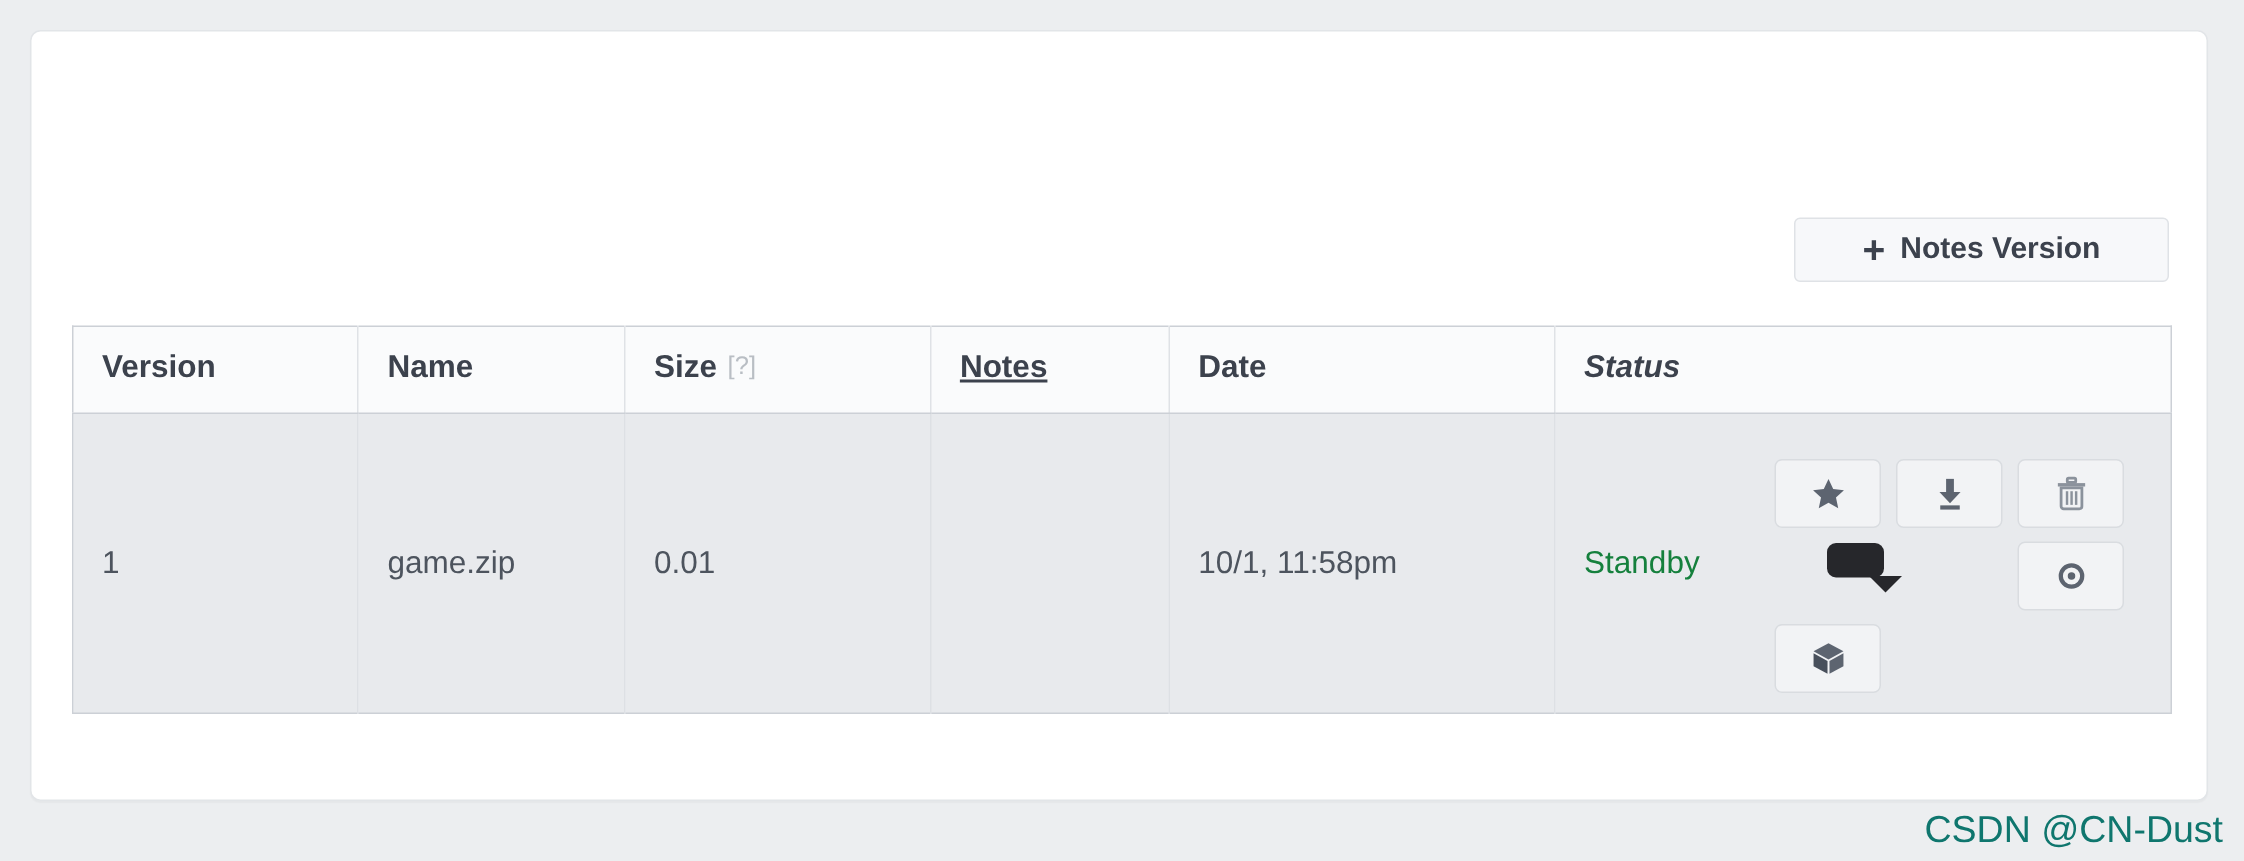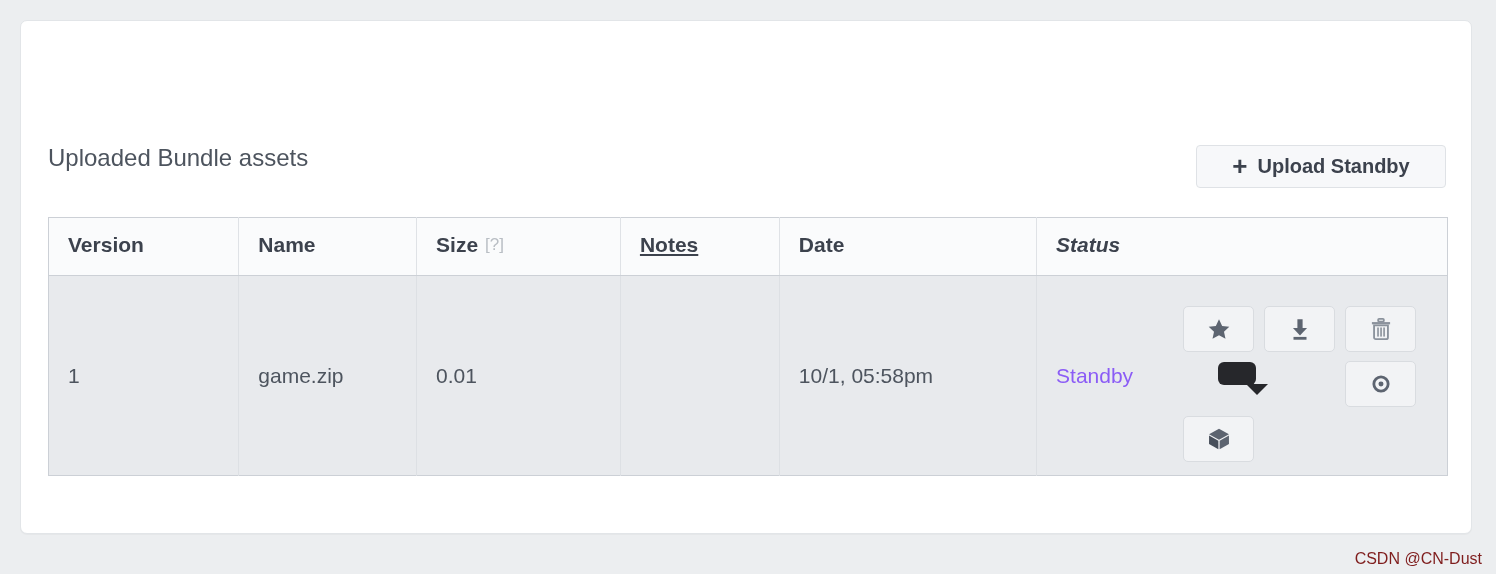--- a/index.html
+++ b/index.html
@@ -174,21 +174,21 @@
 
   
   .status-cell-inner {
     position: relative;
     display: flex;
     align-items: flex-start;
     height: 100%;
   }
   .status-label {
     font-size: 21px;
-    color: #8b5cf6;
+    color: #15803d;
     align-self: center;
     padding-right: 14px;
     white-space: nowrap;
   }
   .action-grid {
     position: absolute;
     left: 127px;
     top: 30px;
     display: grid;
     grid-template-columns: repeat(3, 71px);
@@ -234,38 +234,37 @@
     border-left: 11px solid transparent;
     border-right: 11px solid transparent;
     border-top: 11px solid #26272b;
   }
 
   
   .watermark {
     position: absolute;
     right: 14px;
     bottom: 6px;
-    font-size: 16px;
-    color: #7f1d1d;
+    font-size: 25px;
+    color: #0f766e;
     white-space: nowrap;
   }
 </style>
 </head>
 <body>
 
 <div class="card">
 
 
   <div class="card-body">
 
-    <div class="section-title">Uploaded Bundle assets</div>
 
     <button class="upload-btn">
       <span class="plus-icon">+</span>
-      <span>Upload Standby</span>
+      <span>Notes Version</span>
     </button>
 
     <table class="asset-table">
       <thead>
         <tr>
           <th class="col-version">
             <span>Version</span>
           </th>
           <th class="col-name">
             <span>Name</span>
@@ -283,21 +282,21 @@
             <span>Status</span>
           </th>
         </tr>
       </thead>
       <tbody>
         <tr>
           <td>1</td>
           <td>game.zip</td>
           <td>0.01</td>
           <td></td>
-          <td>10/1, 05:58pm</td>
+          <td>10/1, 11:58pm</td>
           <td>
             <div class="status-cell-inner">
               <span class="status-label">Standby</span>
 
               <div class="action-grid">
 
                 <button class="icon-btn">
                   <span>
                     <svg width="26" height="26" viewBox="0 0 24 24" aria-hidden="true">
                       <polygon points="12,3 14.9,9.2 21.5,10 16.6,14.5 18,21 12,17.7 6,21 7.4,14.5 2.5,10 9.1,9.2" fill="#5d6470"></polygon>

